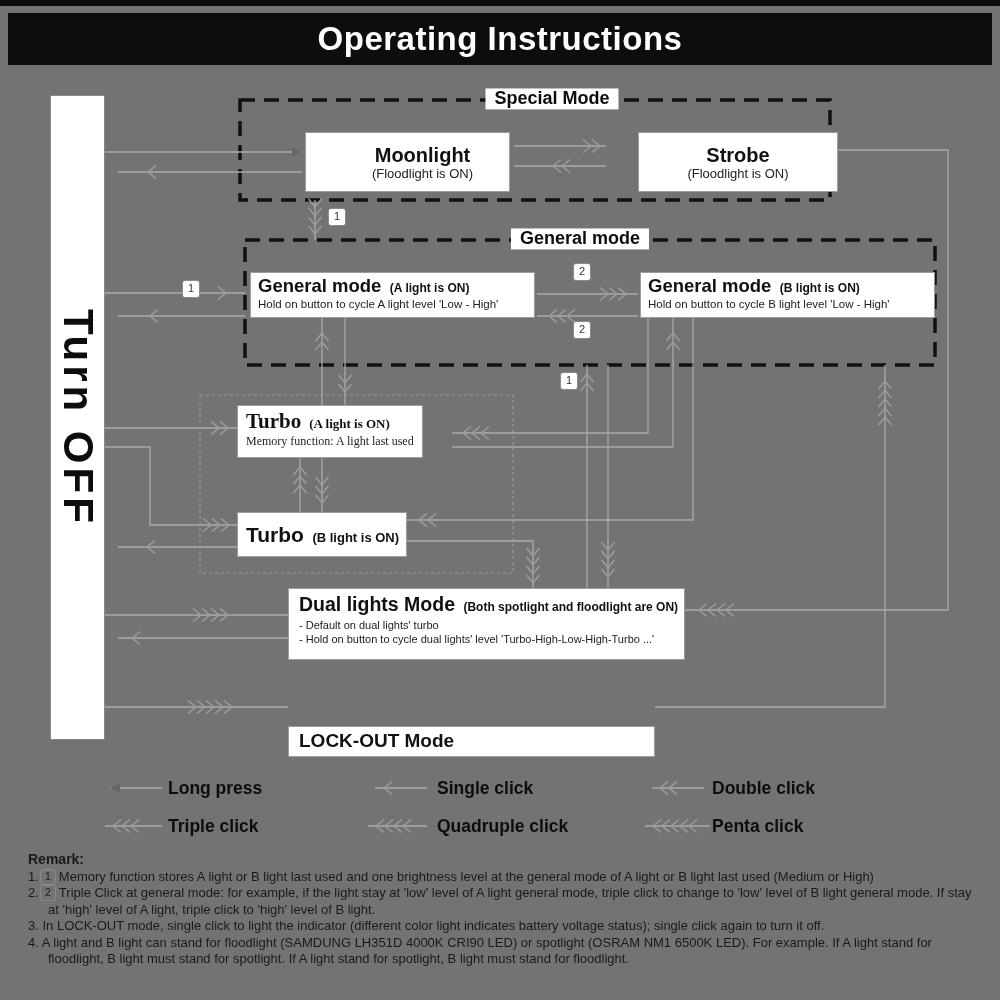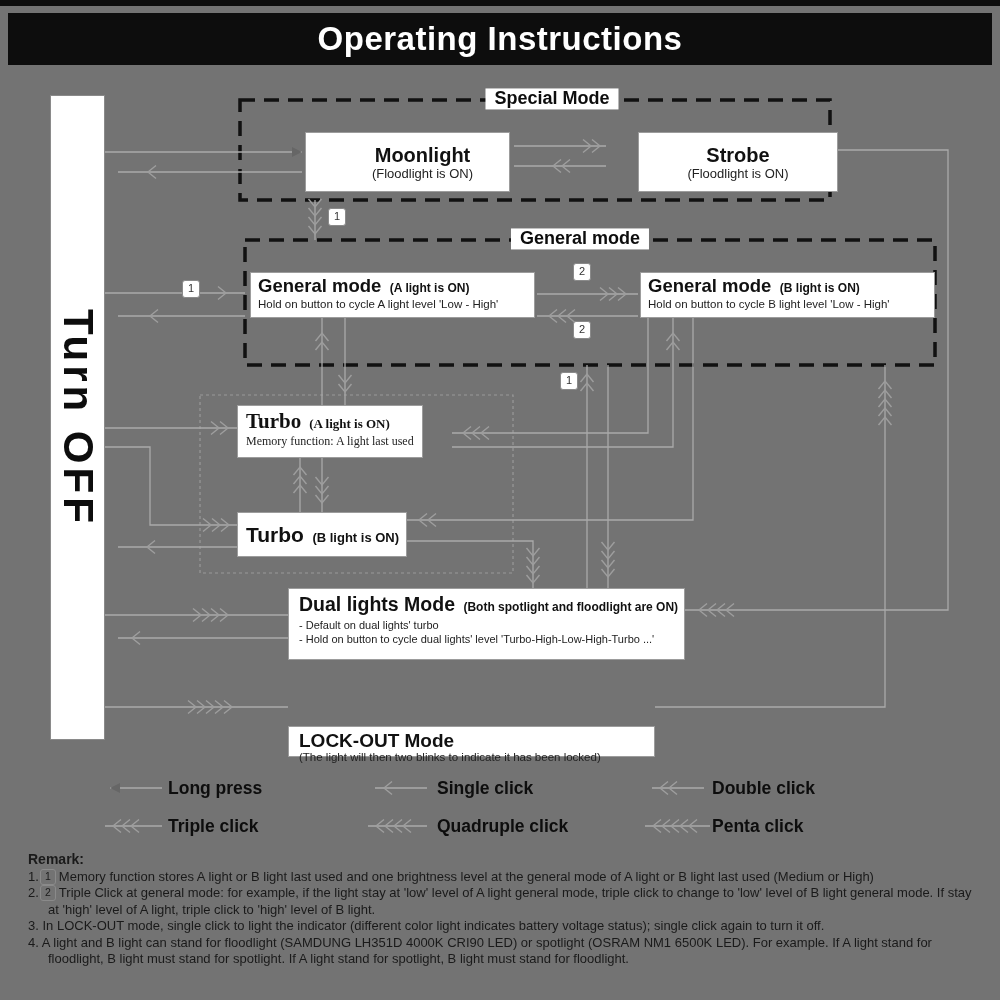--- a/index.html
+++ b/index.html
@@ -292,21 +292,20 @@
       <span class="state">(Both spotlight and floodlight are ON)</span>
     </div>
     <div class="bullets">
       <div>- Default on dual lights' turbo</div>
       <div>- Hold on button to cycle dual lights' level 'Turbo-High-Low-High-Turbo ...'</div>
     </div>
   </div>
 
   <div class="bx lockbox" style="left:288px;top:710px;width:367px;height:31px;margin-top:16px;">
     <div class="title">LOCK-OUT Mode</div>
-    <div class="sub">(The light will then two blinks to indicate it has been locked)</div>
   </div>
 
   <div class="badge" style="left:328px;top:208px;">1</div>
   <div class="badge" style="left:182px;top:280px;">1</div>
   <div class="badge" style="left:573px;top:263px;">2</div>
   <div class="badge" style="left:573px;top:321px;">2</div>
   <div class="badge" style="left:560px;top:372px;">1</div>
 
   <div class="lg" style="left:168px;top:778px;text-align:center;">Long press</div>
   <div class="lg" style="left:437px;top:778px;">Single click</div>

